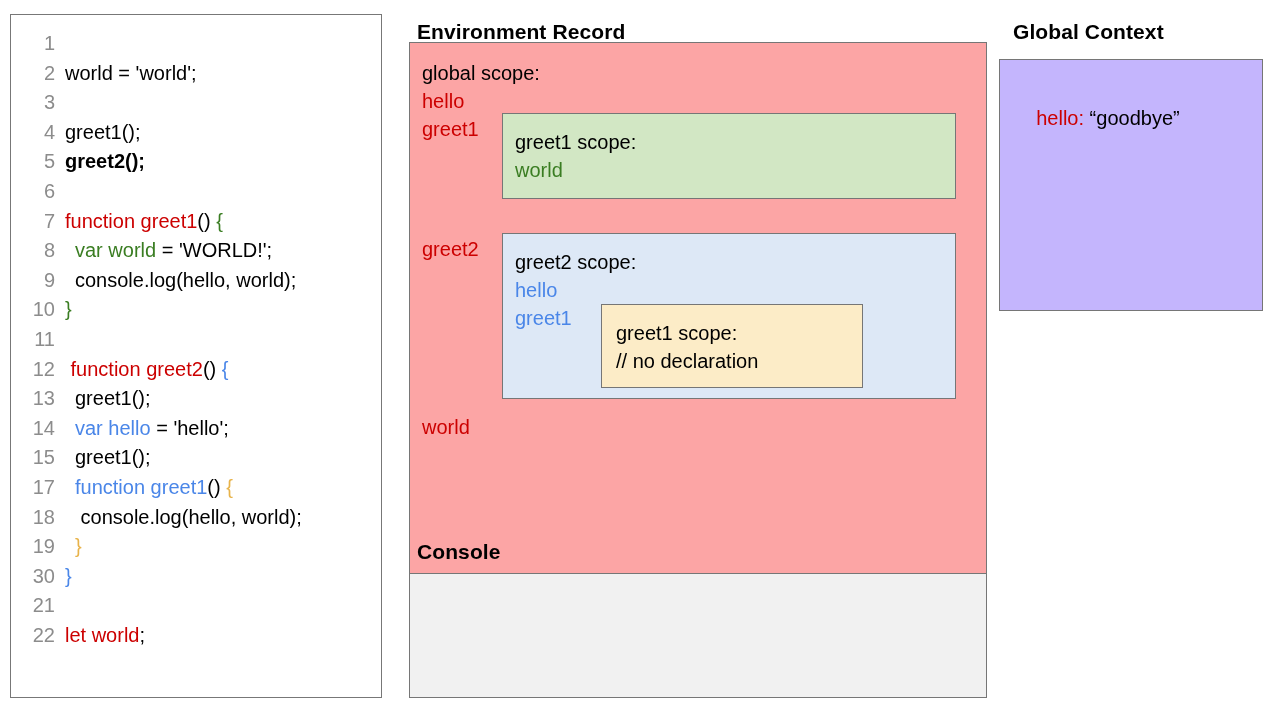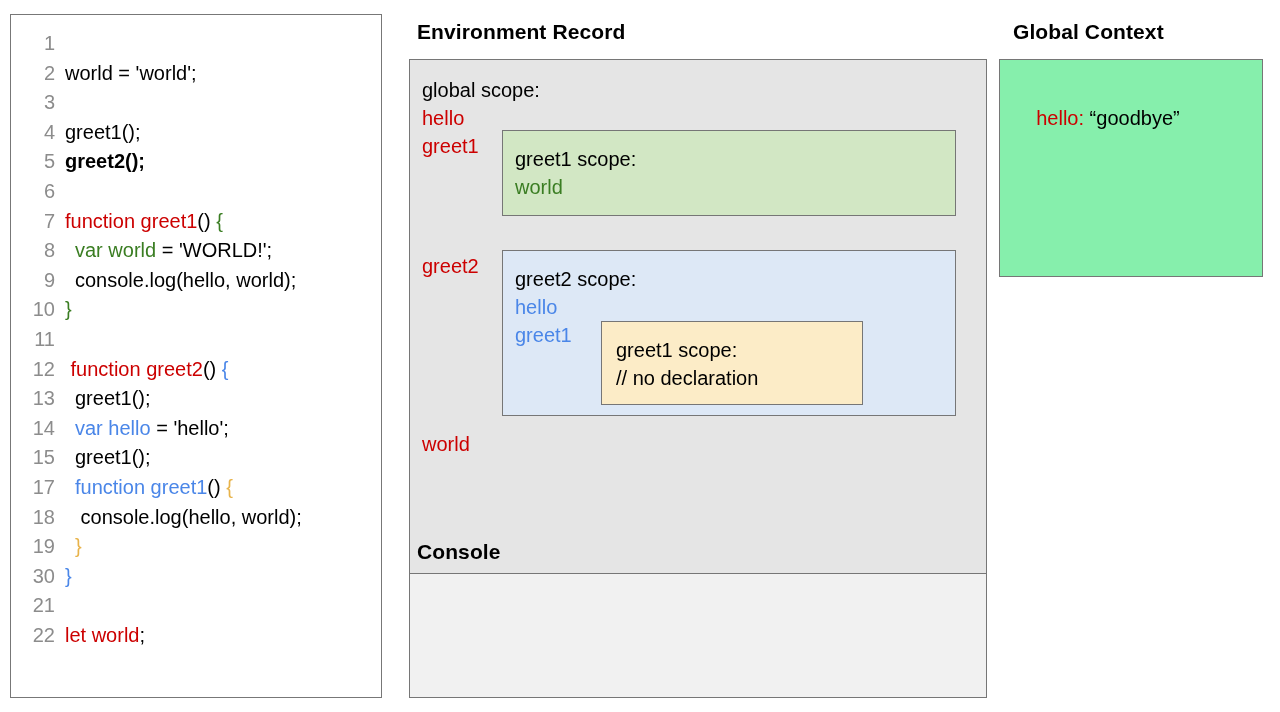--- a/index.html
+++ b/index.html
@@ -66,24 +66,24 @@
     text-align: right;
   }
   #env-heading    { left: 417px; top: 20px; }
   #global-heading { left: 1013px; top: 20px; }
   #console-heading{ left: 417px; top: 540px; }
 
   
   #env-panel {
     position: absolute;
     left: 409px;
-    top: 59px;
+    top: 42px;
     width: 578px;
     height: 584px;
-    background: #e5e5e5;
+    background: #fca5a5;
     border: 1px solid #767676;
     box-sizing: border-box;
   }
   .scope-label {
     position: absolute;
     font-size: 20px;
     line-height: 28px;
     white-space: pre;
   }
   #global-scope-title { left: 12px;  top: 16px;  color: #000000; }
@@ -140,22 +140,22 @@
 
   #greet1-inner-title { left: 14px; top: 14px; color: #000000; }
   #greet1-inner-note  { left: 14px; top: 42px; color: #000000; }
 
   
   #global-panel {
     position: absolute;
     left: 999px;
     top: 59px;
     width: 264px;
-    height: 218px;
-    background: #86efac;
+    height: 252px;
+    background: #c4b5fd;
     border: 1px solid #767676;
     box-sizing: border-box;
   }
   #global-entry {
     position: absolute;
     left: 14px;
     top: 16px;
     font-size: 20px;
     line-height: 28px;
     white-space: pre;

